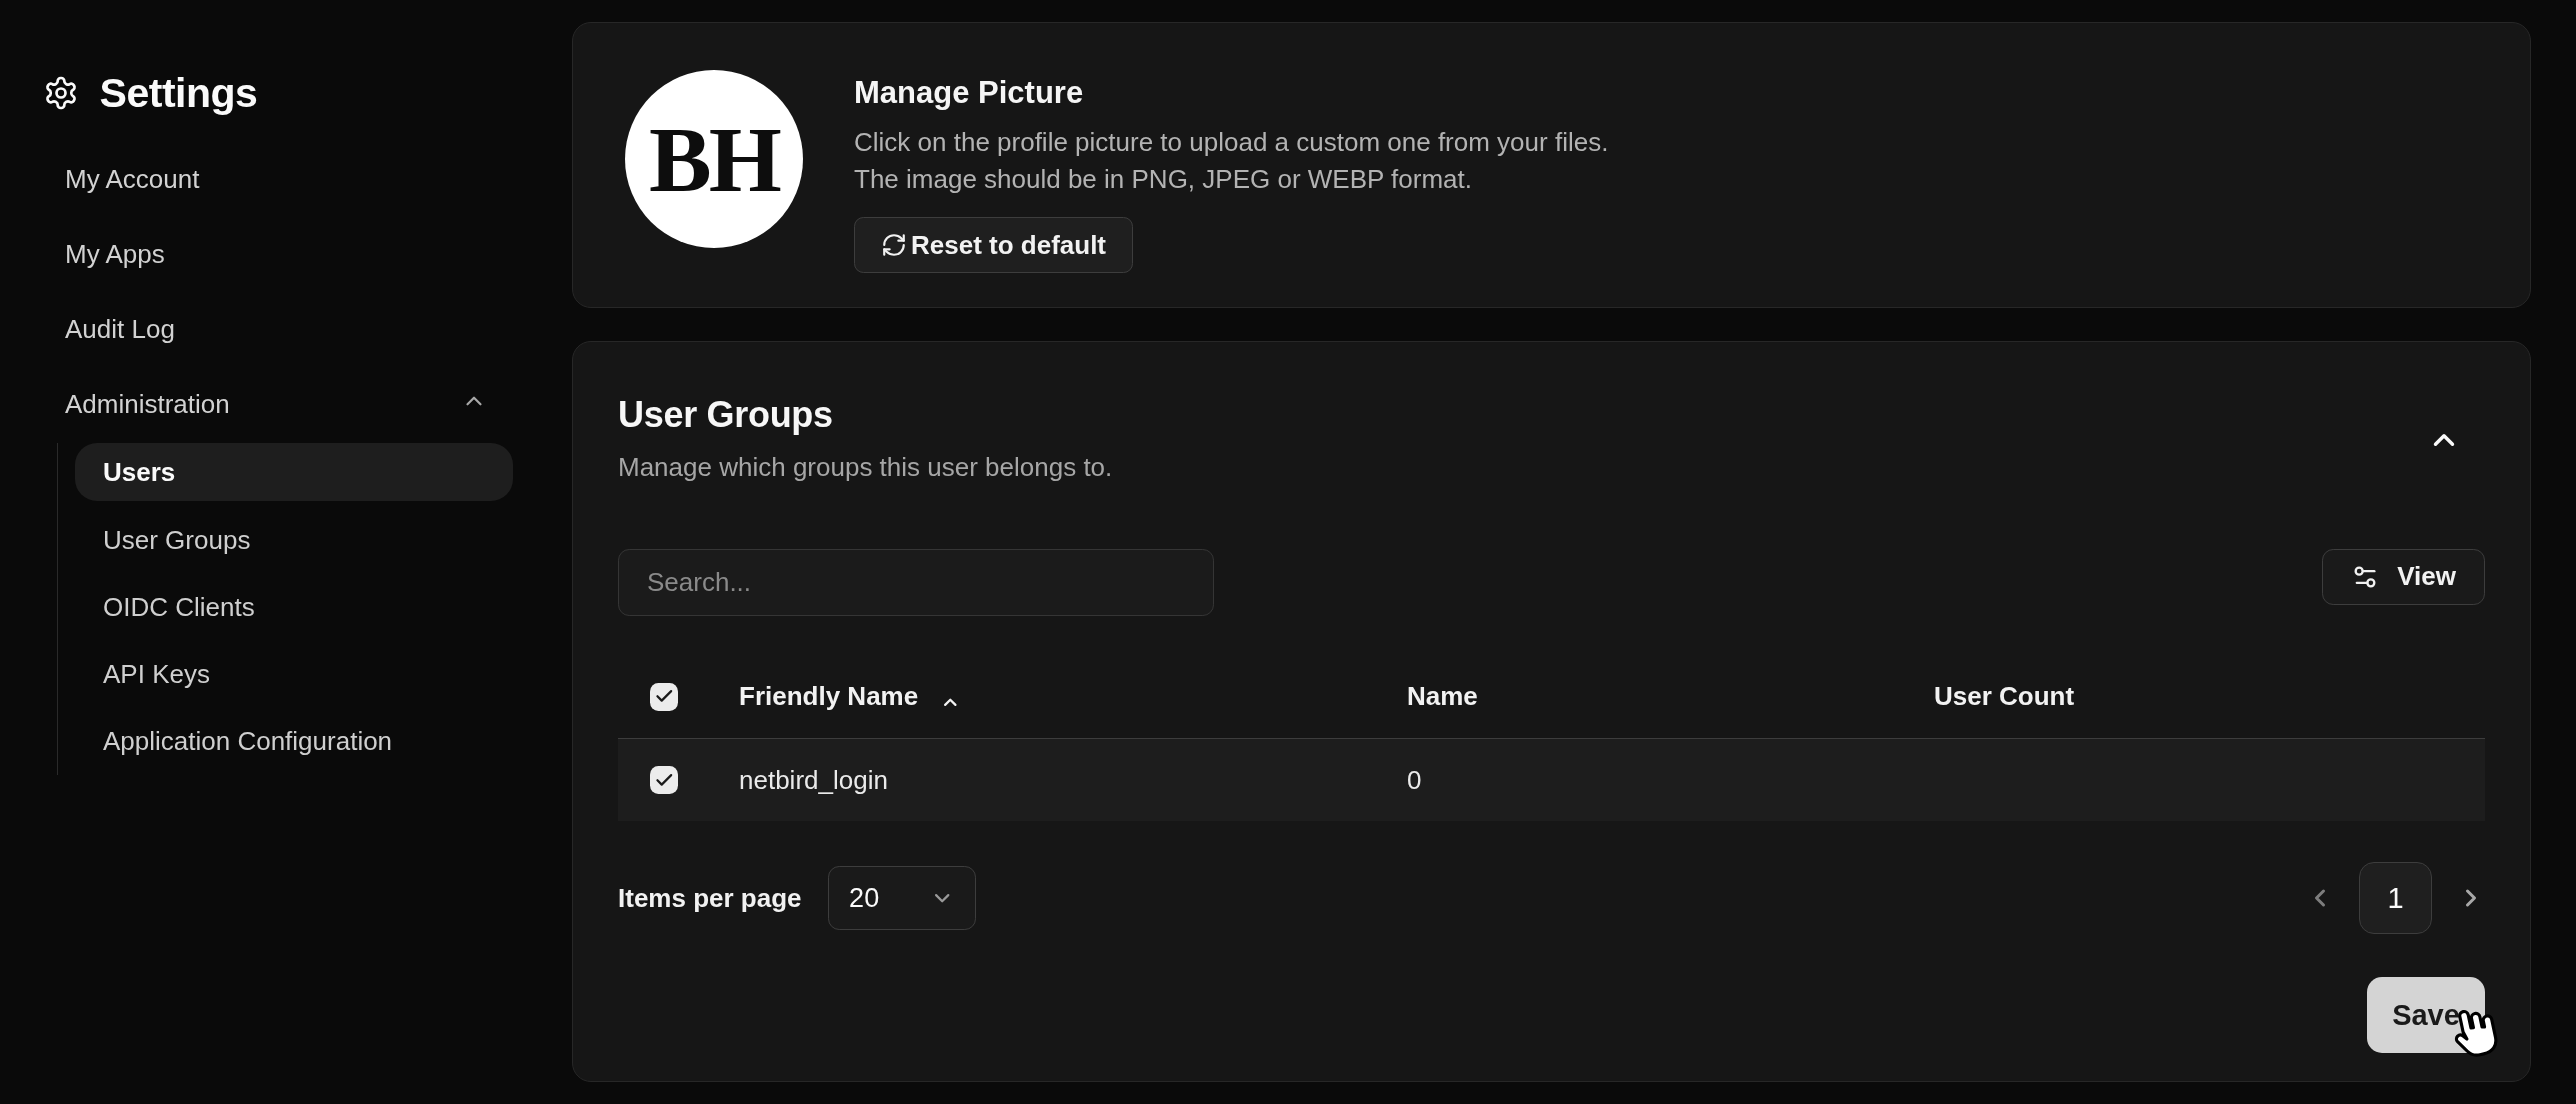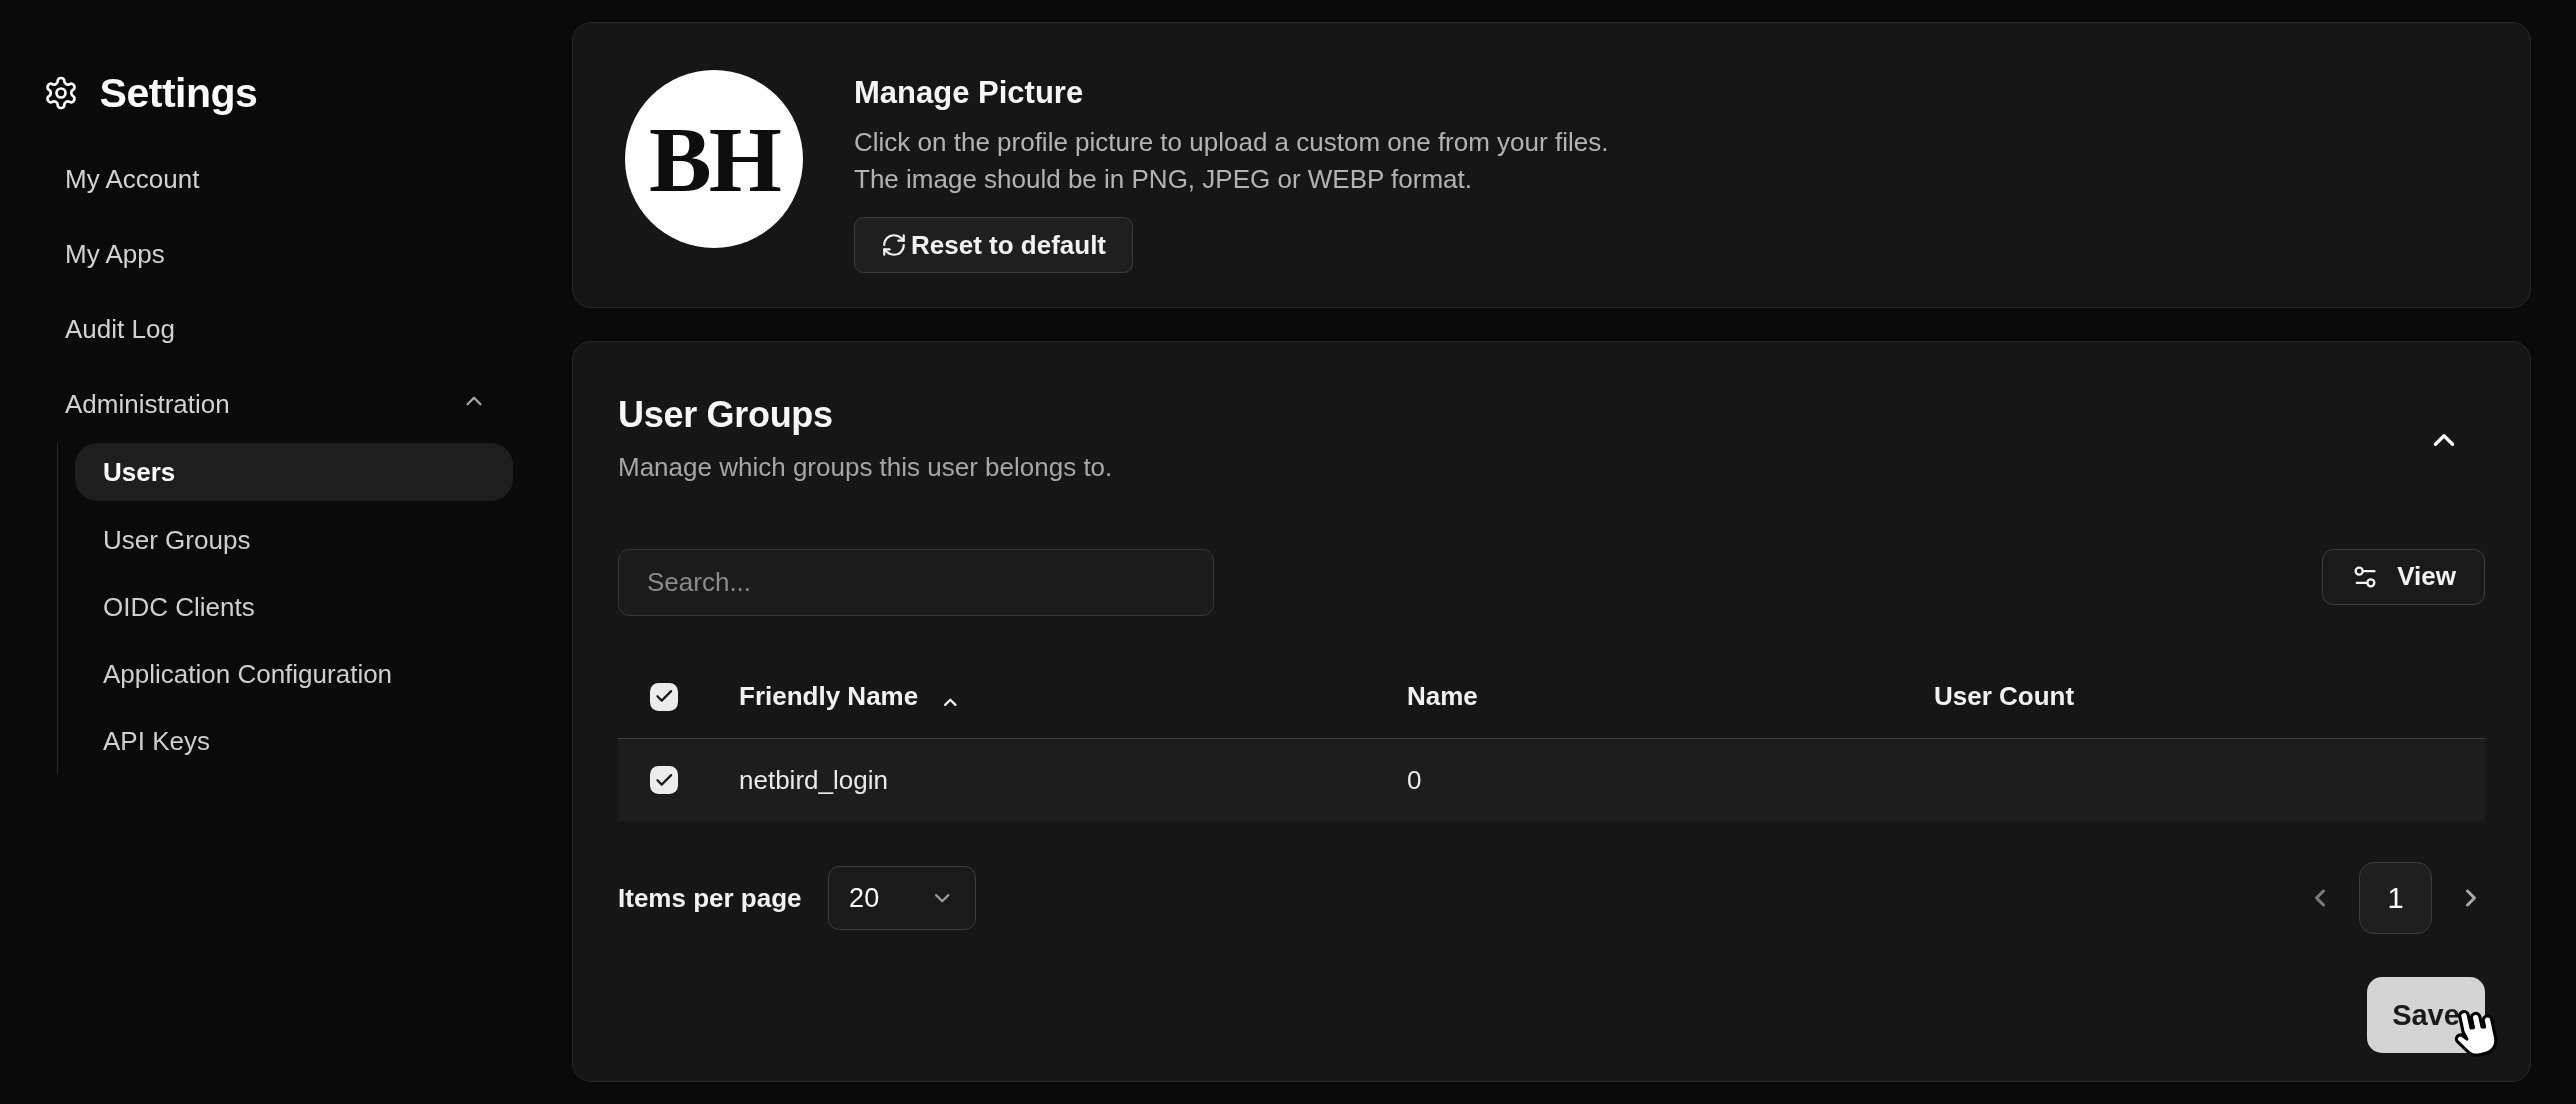--- a/index.html
+++ b/index.html
@@ -164,24 +164,24 @@
     <div class="subnav-item active">
       <span>Users</span>
     </div>
     <div class="subnav-item">
       <span>User Groups</span>
     </div>
     <div class="subnav-item">
       <span>OIDC Clients</span>
     </div>
     <div class="subnav-item">
+      <span>API Keys</span>
+    </div>
+    <div class="subnav-item">
       <span>Application Configuration</span>
-    </div>
-    <div class="subnav-item">
-      <span>API Keys</span>
     </div>
   </div>
 </aside>
 
 <main class="main">
 
   <section class="card card-profile">
     <div class="avatar">
       <span>BH</span>
     </div>

